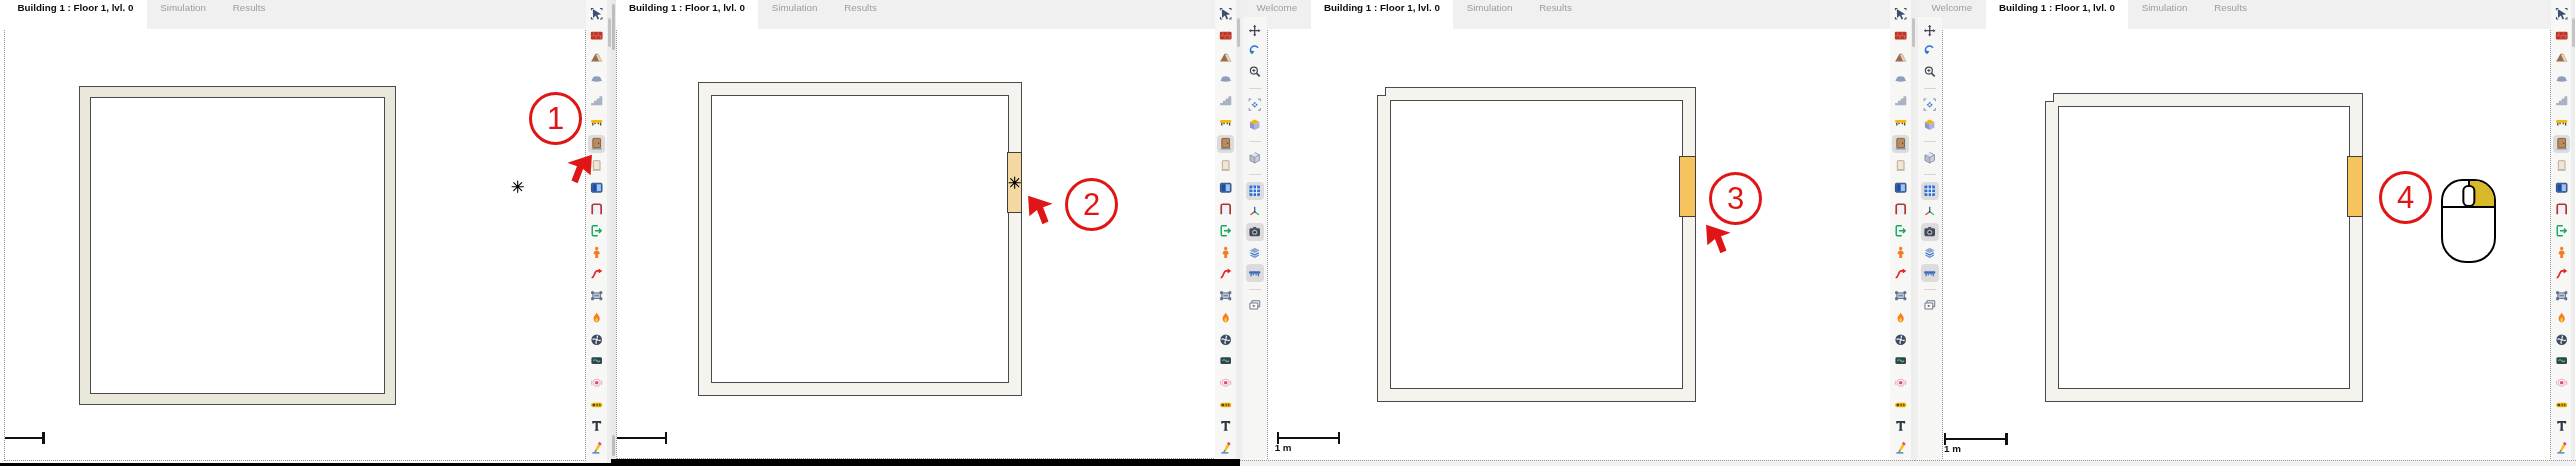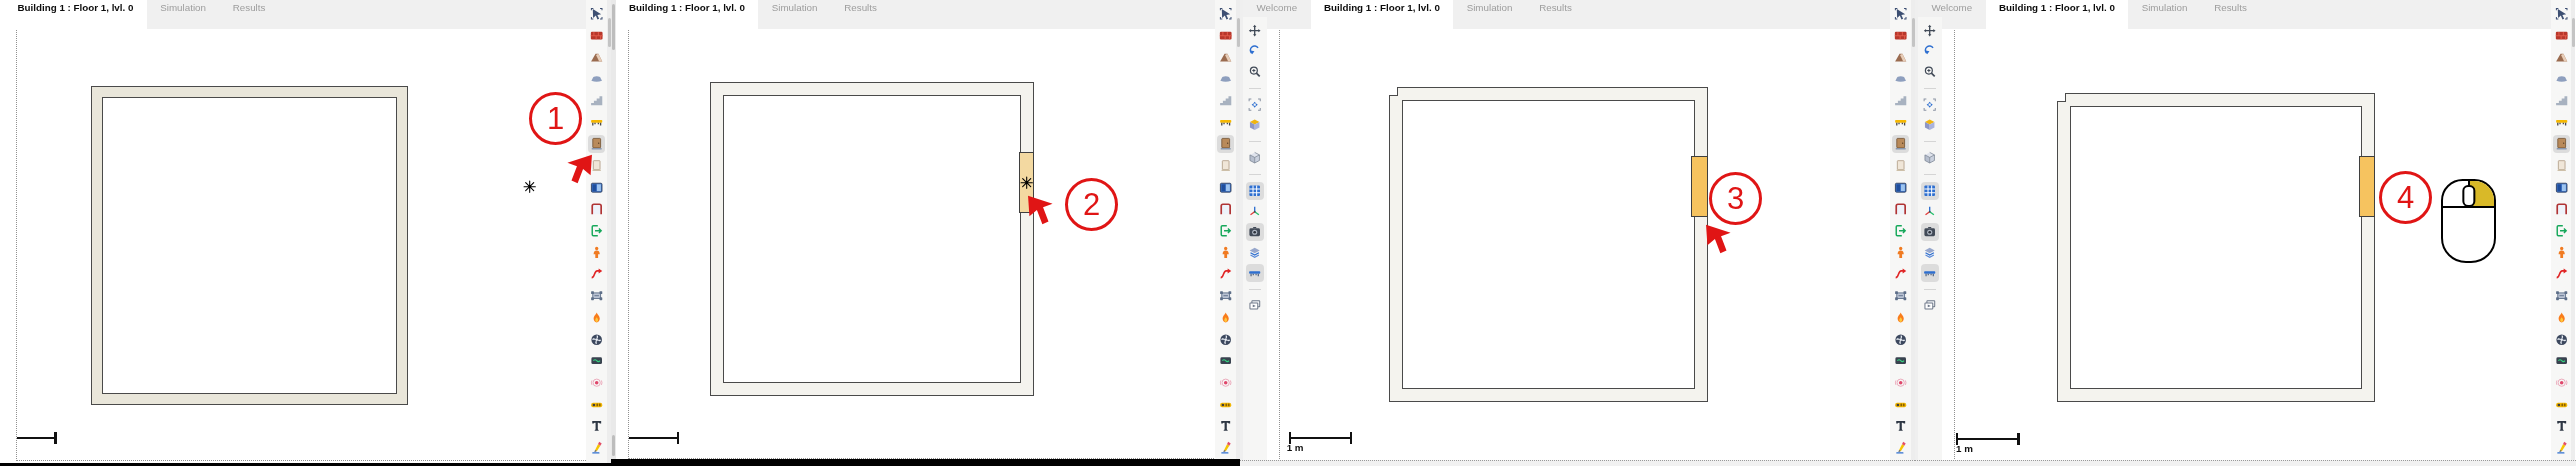--- a/index.html
+++ b/index.html
@@ -10,21 +10,21 @@
 
   
   .tabbar{position:absolute;top:0;height:29px;background:#f0f0f0;display:flex;z-index:12;}
   .tab{padding:0 13.4px;line-height:16.5px;font-size:9.8px;color:#9d9d9d;white-space:nowrap;cursor:pointer;}
   .tab.active{background:#fff;color:#0d0d0d;font-weight:bold;}
 
   
   .canvas{position:absolute;background:#fff;border:1px dotted #909090;box-sizing:border-box;overflow:hidden;
     background-image:linear-gradient(to right,#ececec 0.5px,transparent 0.5px),
                      linear-gradient(to bottom,#ececec 0.5px,transparent 0.5px);
-    background-size:29px 29px;margin-left:12px;}
+    background-size:29px 29px;}
 
   
   .room{position:absolute;box-sizing:border-box;box-shadow:0 0 0 1px #4a4a4a;}
   .room.thick{border:10.8px solid #e9e6da;}
   .room.thin{border:12px solid #f4f3ee;}
   .room .inner{position:absolute;inset:0;border:1px solid #4a4a4a;}
   .notch{position:absolute;width:8.2px;height:8.2px;background:#fff;z-index:5;
     border-right:1px solid #4a4a4a;border-bottom:1px solid #4a4a4a;}
   .door{position:absolute;box-sizing:border-box;border:1.5px solid #3f3f3f;z-index:6;}
   .door.pending{background:#f3d9a1;}

